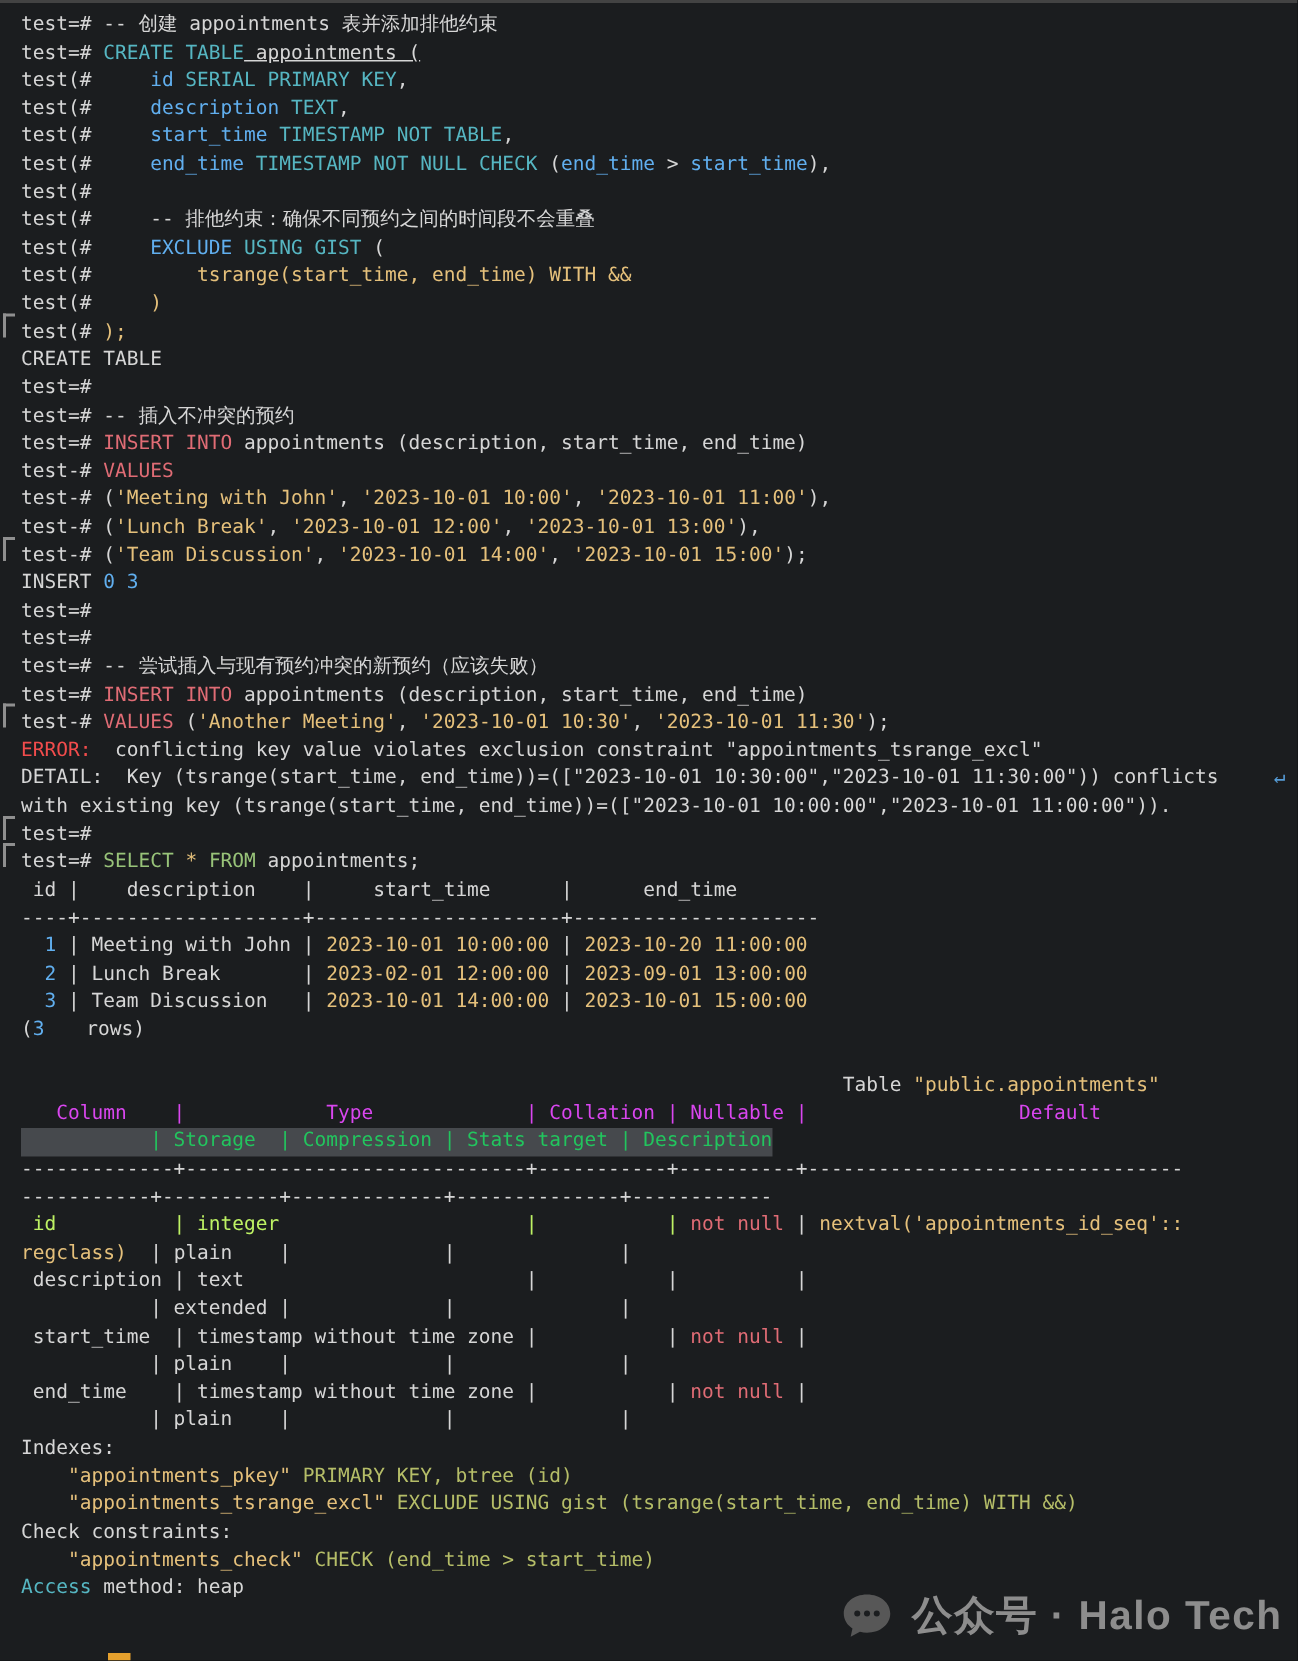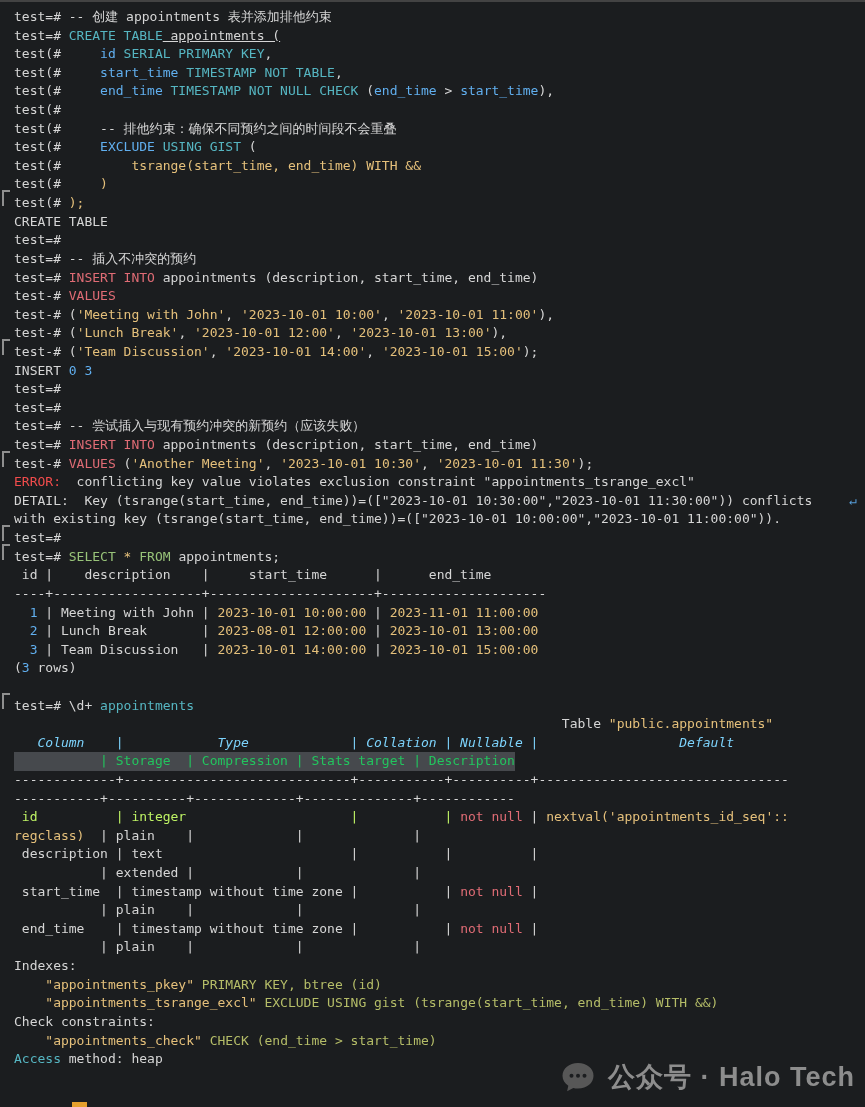--- a/index.html
+++ b/index.html
@@ -30,20 +30,21 @@
   #watermark svg { display:block; }
 </style>
 </head>
 <body>
 
 <div id="screen" style="background: rgb(27, 29, 31);">
   <div id="terminal" style="color: rgb(214, 214, 214);">
       <div class="line"><span style="color: rgb(214, 214, 214);">test=# -- 创建 appointments 表并添加排他约束</span></div>
       <div class="line"><span style="color: rgb(214, 214, 214);">test=# </span><span style="color: rgb(86, 182, 194);">CREATE TABLE</span><span style="color: rgb(214, 214, 214); text-decoration: underline;"> appointments (</span></div>
       <div class="line"><span style="color: rgb(214, 214, 214);">test(#     </span><span style="color: rgb(97, 175, 239);">id</span><span style="color: rgb(214, 214, 214);"> </span><span style="color: rgb(86, 182, 194);">SERIAL PRIMARY KEY</span><span style="color: rgb(214, 214, 214);">,</span></div>
+      <div class="line"><span style="color: rgb(214, 214, 214);">test(#     </span><span style="color: rgb(97, 175, 239);">description</span><span style="color: rgb(214, 214, 214);"> </span><span style="color: rgb(86, 182, 194);">TEXT</span><span style="color: rgb(214, 214, 214);">,</span></div>
       <div class="line"><span style="color: rgb(214, 214, 214);">test(#     </span><span style="color: rgb(97, 175, 239);">start_time</span><span style="color: rgb(214, 214, 214);"> </span><span style="color: rgb(86, 182, 194);">TIMESTAMP NOT TABLE</span><span style="color: rgb(214, 214, 214);">,</span></div>
       <div class="line"><span style="color: rgb(214, 214, 214);">test(#     </span><span style="color: rgb(97, 175, 239);">end_time</span><span style="color: rgb(214, 214, 214);"> </span><span style="color: rgb(86, 182, 194);">TIMESTAMP NOT NULL CHECK</span><span style="color: rgb(214, 214, 214);"> (</span><span style="color: rgb(97, 175, 239);">end_time</span><span style="color: rgb(214, 214, 214);"> &gt; </span><span style="color: rgb(97, 175, 239);">start_time</span><span style="color: rgb(214, 214, 214);">),</span></div>
       <div class="line"><span style="color: rgb(214, 214, 214);">test(#</span></div>
       <div class="line"><span style="color: rgb(214, 214, 214);">test(#     -- 排他约束：确保不同预约之间的时间段不会重叠</span></div>
       <div class="line"><span style="color: rgb(214, 214, 214);">test(#     </span><span style="color: rgb(97, 175, 239);">EXCLUDE</span><span style="color: rgb(214, 214, 214);"> </span><span style="color: rgb(86, 182, 194);">USING GIST</span><span style="color: rgb(214, 214, 214);"> (</span></div>
       <div class="line"><span style="color: rgb(214, 214, 214);">test(#         </span><span style="color: rgb(229, 192, 123);">tsrange(start_time, end_time) WITH &amp;&amp;</span></div>
       <div class="line"><span style="color: rgb(214, 214, 214);">test(#     </span><span style="color: rgb(229, 192, 123);">)</span></div>
       <div class="line"><span style="color: rgb(214, 214, 214);">test(# </span><span style="color: rgb(229, 192, 123);">);</span><span class="marker" style="border-color: rgb(143, 143, 143);"></span></div>
       <div class="line"><span style="color: rgb(214, 214, 214);">CREATE TABLE</span></div>
       <div class="line"><span style="color: rgb(214, 214, 214);">test=#</span></div>
@@ -59,28 +60,27 @@
       <div class="line"><span style="color: rgb(214, 214, 214);">test=# -- 尝试插入与现有预约冲突的新预约（应该失败）</span></div>
       <div class="line"><span style="color: rgb(214, 214, 214);">test=# </span><span style="color: rgb(224, 108, 117);">INSERT INTO</span><span style="color: rgb(214, 214, 214);"> appointments (description, start_time, end_time)</span></div>
       <div class="line"><span style="color: rgb(214, 214, 214);">test-# </span><span style="color: rgb(224, 108, 117);">VALUES</span><span style="color: rgb(214, 214, 214);"> (</span><span style="color: rgb(229, 192, 123);">'Another Meeting'</span><span style="color: rgb(214, 214, 214);">, </span><span style="color: rgb(229, 192, 123);">'2023-10-01 10:30'</span><span style="color: rgb(214, 214, 214);">, </span><span style="color: rgb(229, 192, 123);">'2023-10-01 11:30'</span><span style="color: rgb(214, 214, 214);">);</span><span class="marker" style="border-color: rgb(143, 143, 143);"></span></div>
       <div class="line"><span style="color: rgb(241, 76, 76);">ERROR:</span><span style="color: rgb(214, 214, 214);">  conflicting key value violates exclusion constraint "appointments_tsrange_excl"</span></div>
       <div class="line"><span style="color: rgb(214, 214, 214);">DETAIL:  Key (tsrange(start_time, end_time))=(["2023-10-01 10:30:00","2023-10-01 11:30:00")) conflicts</span><span class="wrap-icon" style="color: rgb(86, 156, 214);">↵</span></div>
       <div class="line"><span style="color: rgb(214, 214, 214);">with existing key (tsrange(start_time, end_time))=(["2023-10-01 10:00:00","2023-10-01 11:00:00")).</span></div>
       <div class="line"><span style="color: rgb(214, 214, 214);">test=#</span><span class="marker" style="border-color: rgb(143, 143, 143);"></span></div>
       <div class="line"><span style="color: rgb(214, 214, 214);">test=# </span><span style="color: rgb(152, 195, 121);">SELECT</span><span style="color: rgb(214, 214, 214);"> </span><span style="color: rgb(229, 192, 123);">*</span><span style="color: rgb(214, 214, 214);"> </span><span style="color: rgb(152, 195, 121);">FROM</span><span style="color: rgb(214, 214, 214);"> appointments;</span><span class="marker" style="border-color: rgb(143, 143, 143);"></span></div>
       <div class="line"><span style="color: rgb(214, 214, 214);"> id |    description    |     start_time      |      end_time</span></div>
       <div class="line"><span style="color: rgb(214, 214, 214);">----+-------------------+---------------------+---------------------</span></div>
-      <div class="line"><span style="color: rgb(214, 214, 214);">  </span><span style="color: rgb(97, 175, 239);">1</span><span style="color: rgb(214, 214, 214);"> | Meeting with John | </span><span style="color: rgb(229, 192, 123);">2023-10-01 10:00:00</span><span style="color: rgb(214, 214, 214);"> | </span><span style="color: rgb(229, 192, 123);">2023-11-01 11:00:00</span></div>
-      <div class="line"><span style="color: rgb(214, 214, 214);">  </span><span style="color: rgb(97, 175, 239);">2</span><span style="color: rgb(214, 214, 214);"> | Lunch Break       | </span><span style="color: rgb(229, 192, 123);">2023-08-01 12:00:00</span><span style="color: rgb(214, 214, 214);"> | </span><span style="color: rgb(229, 192, 123);">2023-10-01 13:00:00</span></div>
+      <div class="line"><span style="color: rgb(214, 214, 214);">  </span><span style="color: rgb(97, 175, 239);">1</span><span style="color: rgb(214, 214, 214);"> | Meeting with John | </span><span style="color: rgb(229, 192, 123);">2023-10-01 10:00:00</span><span style="color: rgb(214, 214, 214);"> | </span><span style="color: rgb(229, 192, 123);">2023-10-20 11:00:00</span></div>
+      <div class="line"><span style="color: rgb(214, 214, 214);">  </span><span style="color: rgb(97, 175, 239);">2</span><span style="color: rgb(214, 214, 214);"> | Lunch Break       | </span><span style="color: rgb(229, 192, 123);">2023-02-01 12:00:00</span><span style="color: rgb(214, 214, 214);"> | </span><span style="color: rgb(229, 192, 123);">2023-09-01 13:00:00</span></div>
       <div class="line"><span style="color: rgb(214, 214, 214);">  </span><span style="color: rgb(97, 175, 239);">3</span><span style="color: rgb(214, 214, 214);"> | Team Discussion   | </span><span style="color: rgb(229, 192, 123);">2023-10-01 14:00:00</span><span style="color: rgb(214, 214, 214);"> | </span><span style="color: rgb(229, 192, 123);">2023-10-01 15:00:00</span></div>
-      <div class="line"><span style="color: rgb(214, 214, 214);">(</span><span style="color: rgb(97, 175, 239);">3</span><span style="color: rgb(214, 214, 214);"> rows)</span></div>
+      <div class="line"><span style="color: rgb(214, 214, 214);">(</span><span style="color: rgb(97, 175, 239);">3</span><span style="color: rgb(214, 214, 214); margin-left: 20px;"> rows)</span></div>
       <div class="line"></div>
-      <div class="line"><span style="color: rgb(214, 214, 214);">test=# </span><span style="color: rgb(214, 214, 214);">\d+ </span><span style="color: rgb(86, 182, 194);">appointments</span><span class="marker" style="border-color: rgb(143, 143, 143);"></span></div>
       <div class="line"><span style="color: rgb(214, 214, 214);">                                                                      Table </span><span style="color: rgb(229, 192, 123);">"public.appointments"</span></div>
-      <div class="line"><span style="color: #7dd3fc; font-style: italic;">   Column    |            Type             | Collation | Nullable |                  Default</span></div>
+      <div class="line"><span style="color: #d946ef;">   Column    |            Type             | Collation | Nullable |                  Default</span></div>
       <div class="line"><span class="hl" style="background: rgb(70, 73, 77);"><span style="color: #22c55e;">           | Storage  | Compression | Stats target | Description</span></span></div>
       <div class="line"><span style="color: rgb(214, 214, 214);">-------------+-----------------------------+-----------+----------+--------------------------------</span></div>
       <div class="line"><span style="color: rgb(214, 214, 214);">-----------+----------+-------------+--------------+------------</span></div>
       <div class="line"><span style="color: #bef264; text-align: center;"> id          | integer                     |           | </span><span style="color: rgb(224, 108, 117);">not null</span><span style="color: rgb(214, 214, 214);"> | </span><span style="color: rgb(229, 192, 123);">nextval('appointments_id_seq'::</span></div>
       <div class="line"><span style="color: rgb(229, 192, 123);">regclass)</span><span style="color: rgb(214, 214, 214);">  | plain    |             |              |</span></div>
       <div class="line"><span style="color: rgb(214, 214, 214);"> description | text                        |           |          |</span></div>
       <div class="line"><span style="color: rgb(214, 214, 214);">           | extended |             |              |</span></div>
       <div class="line"><span style="color: rgb(214, 214, 214);"> start_time  | timestamp without time zone |           | </span><span style="color: rgb(224, 108, 117);">not null</span><span style="color: rgb(214, 214, 214);"> |</span></div>
       <div class="line"><span style="color: rgb(214, 214, 214);">           | plain    |             |              |</span></div>
       <div class="line"><span style="color: rgb(214, 214, 214);"> end_time    | timestamp without time zone |           | </span><span style="color: rgb(224, 108, 117);">not null</span><span style="color: rgb(214, 214, 214);"> |</span></div>

